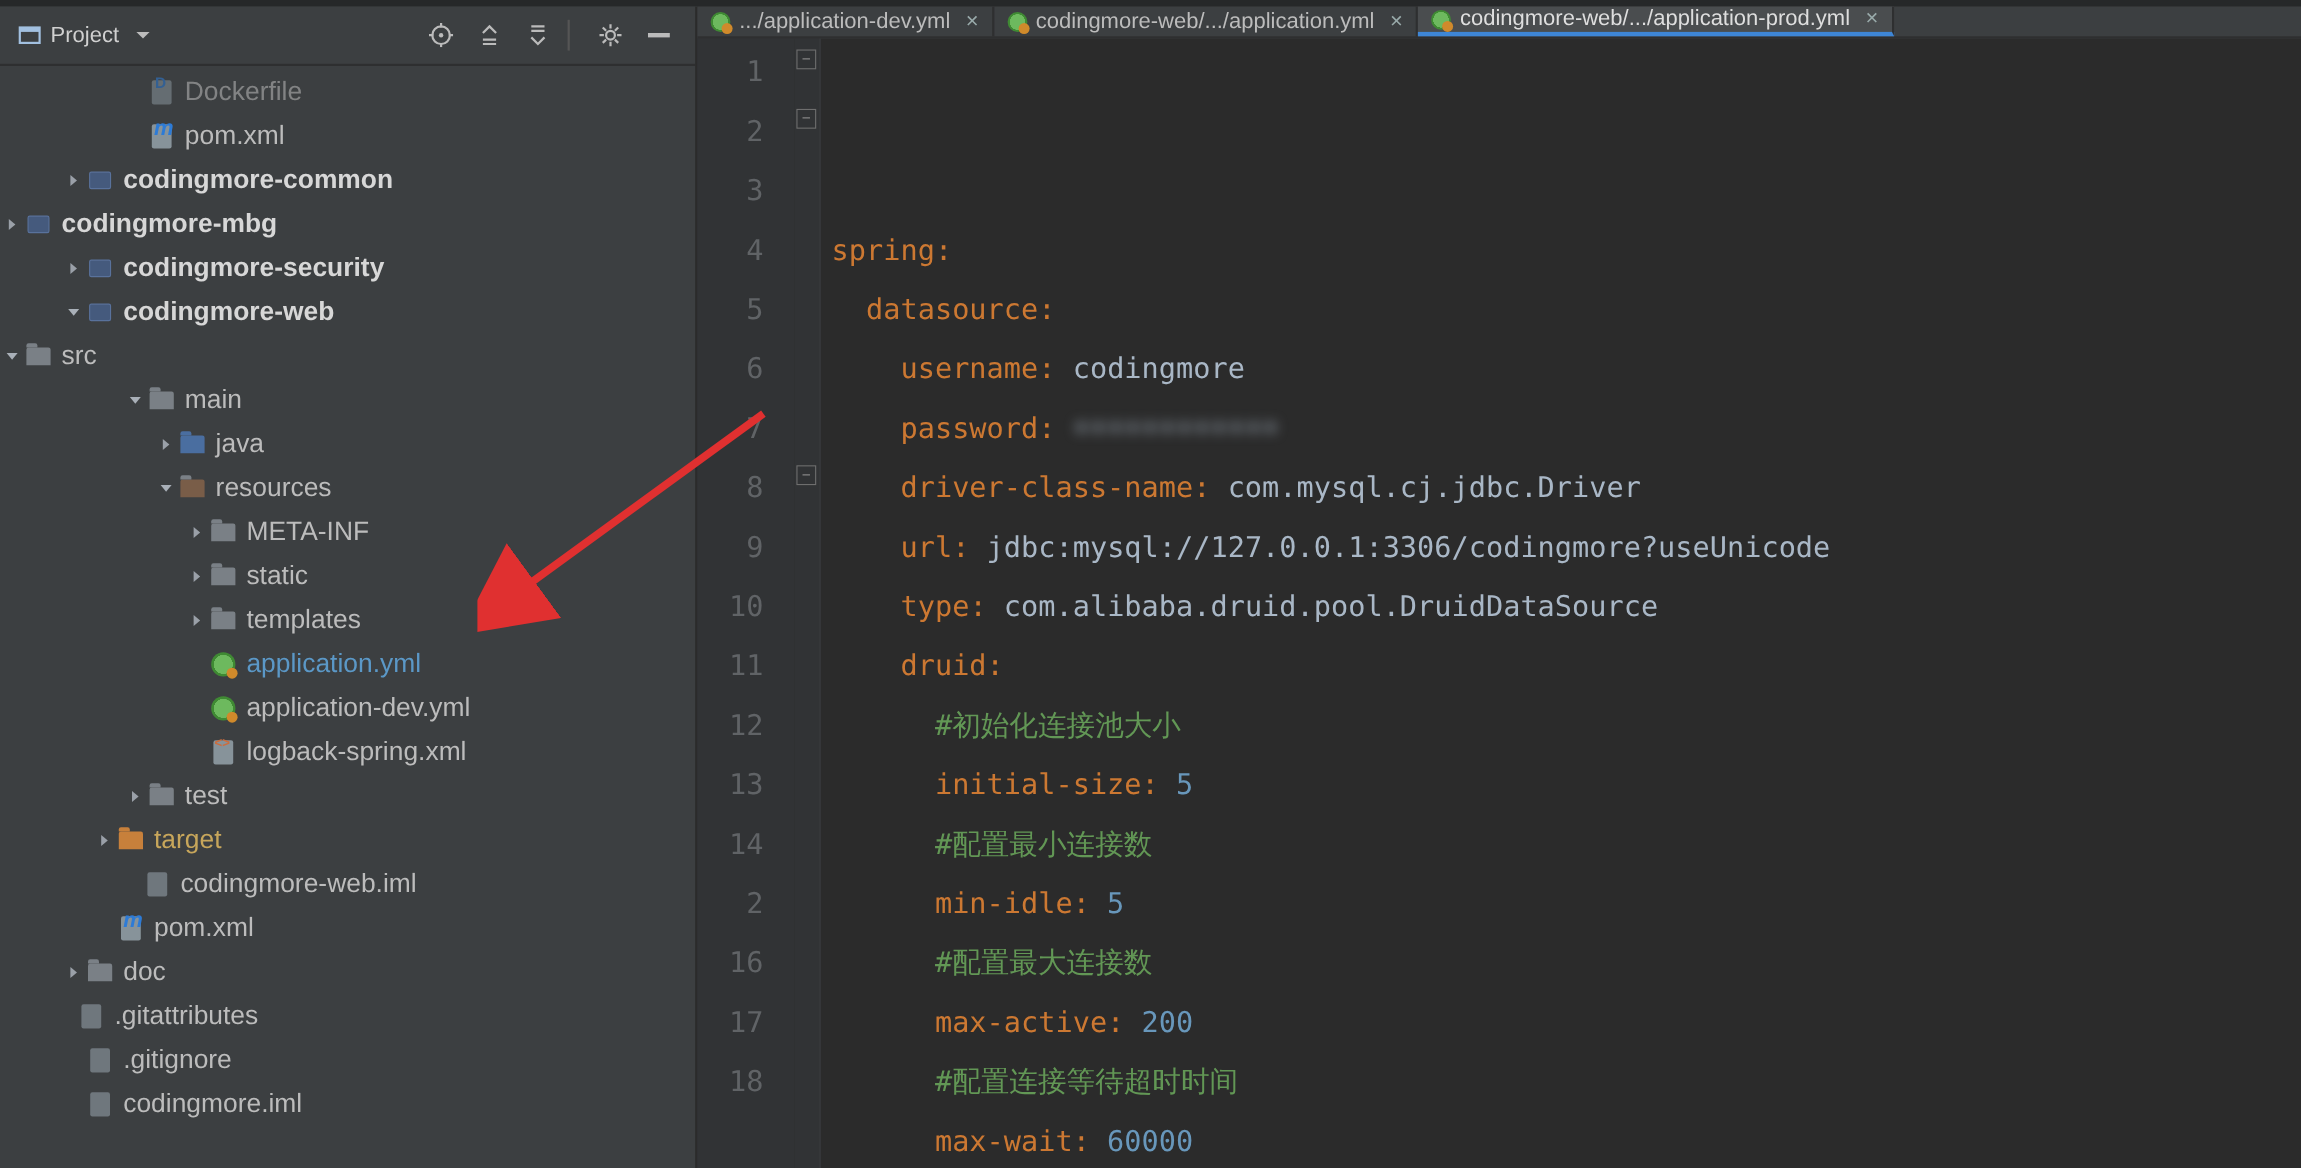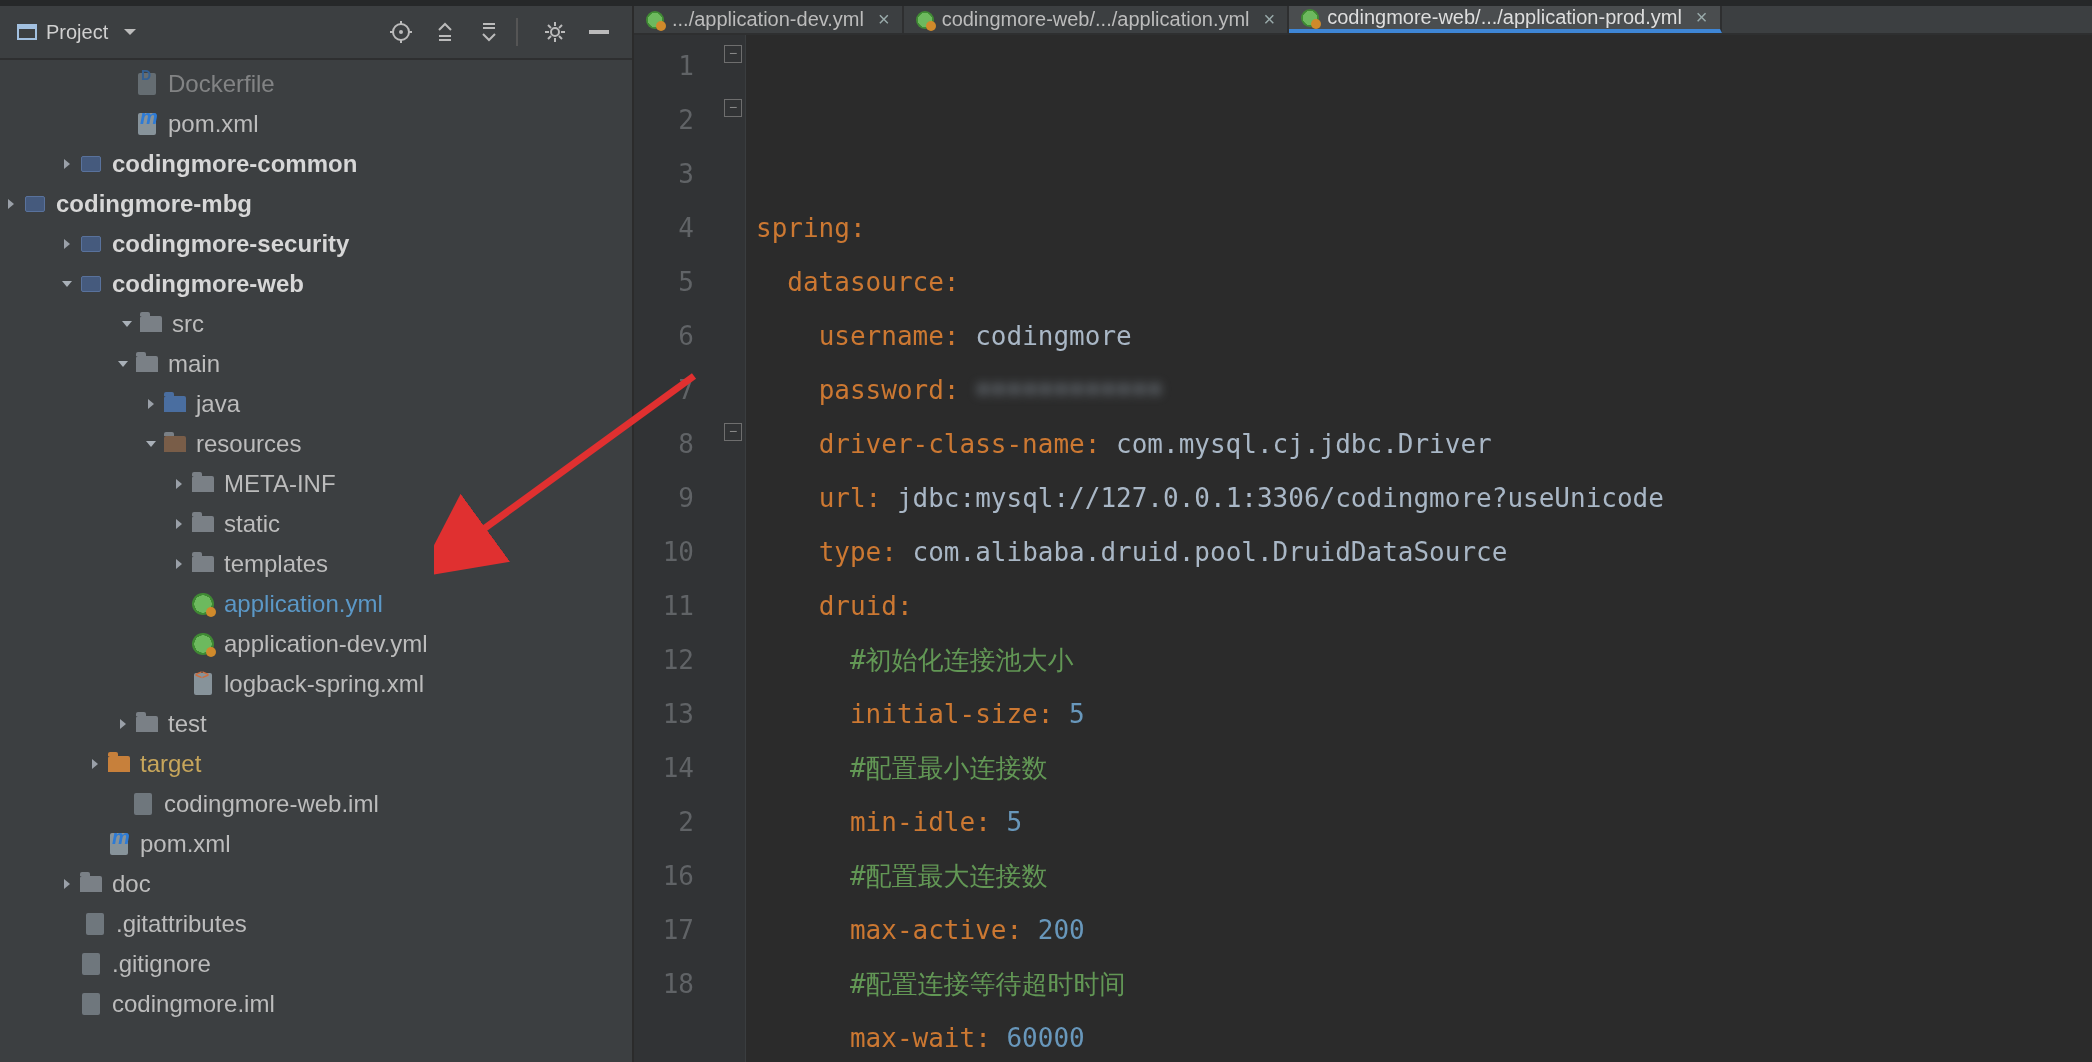--- a/index.html
+++ b/index.html
@@ -175,21 +175,21 @@
           <span class="arrow">
             <svg width="14" height="14" viewBox="0 0 14 14">
               <path d="M2 4 L7 10 L12 4" fill="#a9b0b8"></path>
             </svg>
           </span>
           <span class="ic">
             <span class="ic-mod"></span>
           </span>
           <span class="lbl">codingmore-web</span>
         </div>
-        <div class="row" style="padding-left: 84px; margin-left: 32px;">
+        <div class="row" style="">
           <span class="arrow">
             <svg width="14" height="14" viewBox="0 0 14 14">
               <path d="M2 4 L7 10 L12 4" fill="#a9b0b8"></path>
             </svg>
           </span>
           <span class="ic">
             <span class="ic-folder"></span>
           </span>
           <span class="lbl">src</span>
         </div>
@@ -320,21 +320,21 @@
           <span class="arrow">
             <svg width="14" height="14" viewBox="0 0 14 14">
               <path d="M4 2 L10 7 L4 12" fill="#9aa0a8"></path>
             </svg>
           </span>
           <span class="ic">
             <span class="ic-folder"></span>
           </span>
           <span class="lbl">doc</span>
         </div>
-        <div class="row" style="padding-left: 60px;">
+        <div class="row" style="padding-left: 48px;">
           <span class="arrow"></span>
           <span class="ic">
             <span class="ic-file gr"></span>
           </span>
           <span class="lbl">.gitattributes</span>
         </div>
         <div class="row" style="padding-left: 56px;">
           <span class="arrow"></span>
           <span class="ic">
             <span class="ic-file gr"></span>

